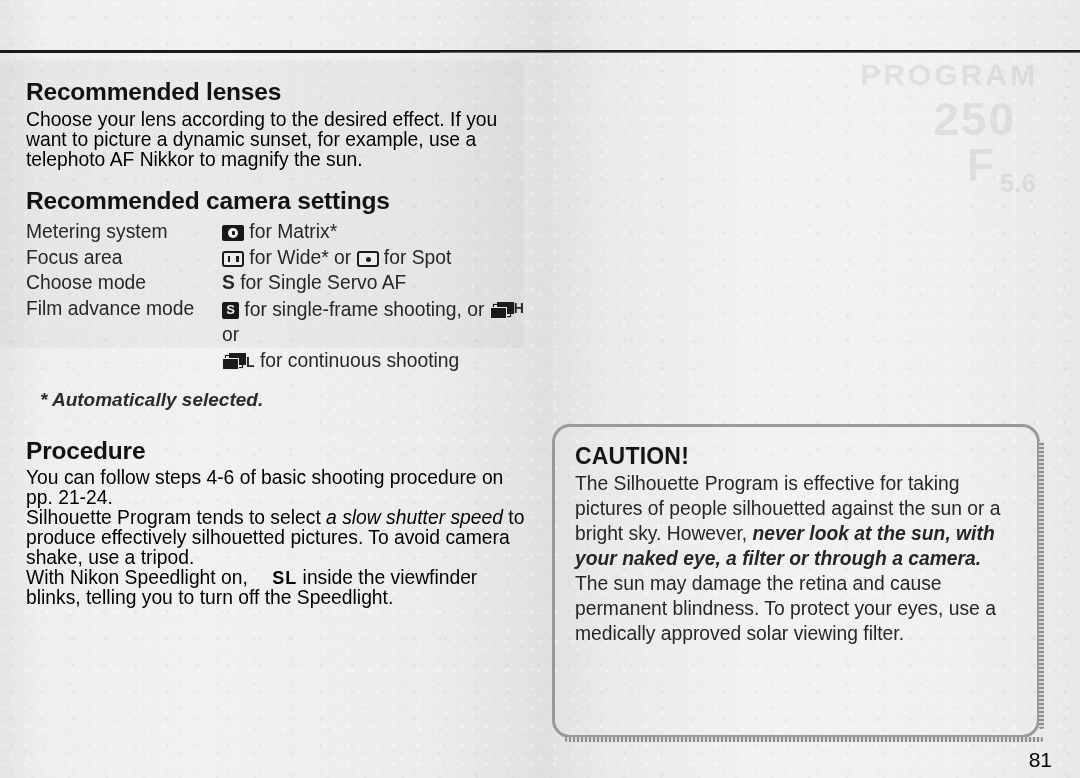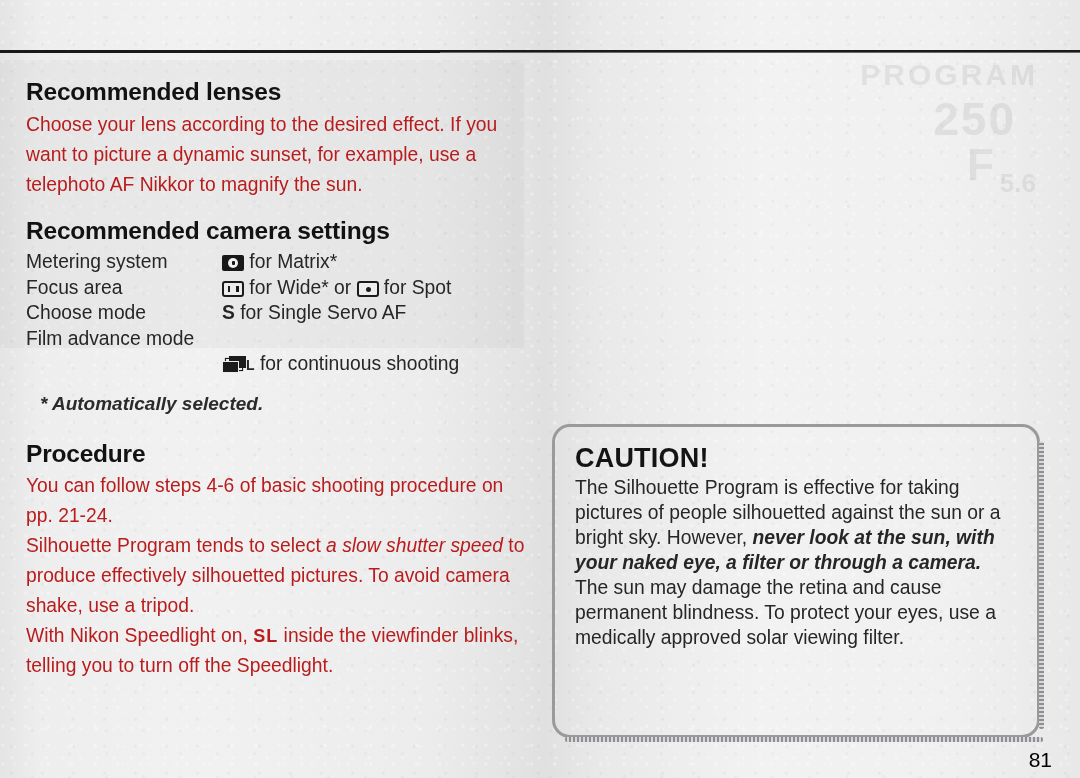--- a/index.html
+++ b/index.html
@@ -82,23 +82,23 @@
 
   h2.sec {
     font-size: 24.5px;
     font-weight: bold;
     margin: 0;
     letter-spacing: -0.2px;
     color: #121212;
   }
   p.body {
     font-size: 19.3px;
-    line-height: 30px;
+    line-height: 20px;
     margin: 0;
-    color: #b91c1c;
+    color: #000000;
   }
   .italic { font-style: italic; }
   .bolditalic { font-style: italic; font-weight: bold; }
 
   
   .settings {
     margin-top: 4px;
     font-size: 19.3px;
     line-height: 25.5px;
     color: #262626;
@@ -209,20 +209,21 @@
     width: 17px; height: 12px;
     background: #1b1b1b;
     border: 1px solid #eaeaea;
     box-sizing: border-box;
   }
   .lcd {
     font-family: "Liberation Sans", sans-serif;
     font-weight: bold;
     font-size: 18px;
     letter-spacing: 1px;
+    margin-left: 19px;
   }
 
   
   ul.bullets { margin: 2px 0 0 0; padding: 0; list-style: none; }
   ul.bullets li {
     font-size: 19.3px;
     line-height: 25.5px;
     padding-left: 15px;
     position: relative;
     color: #262626;
@@ -260,21 +261,21 @@
     right: -7px; top: 14px; bottom: 6px;
     width: 5px;
     background: repeating-linear-gradient(0deg,#8f8f93 0 2px, #d9d9dc 2px 4px);
     border-radius: 2px;
   }
   .caution-inner {
     padding: 16px 20px 0 20px;
   }
   h3.caution-title {
     margin: 0 0 1px 0;
-    font-size: 27px;
+    font-size: 23px;
     font-weight: bold;
     letter-spacing: 0.2px;
     color: #141414;
   }
   .caution-body {
     font-size: 19.3px;
     line-height: 25px;
     color: #262626;
     margin: 0;
   }
@@ -326,20 +327,23 @@
 
       <div class="srow">
         <div class="slabel">Choose mode</div>
         <div class="sval">
           <span style="font-weight:bold;">S</span><span> for Single Servo AF</span>
         </div>
       </div>
 
       <div class="srow">
         <div class="slabel">Film advance mode</div>
+        <div class="sval">
+          <span class="ic ic-single"></span><span> for single-frame shooting, or </span><span class="ic ic-cont"></span><span style="font-weight:bold;font-size:14px;vertical-align:3px;">H</span><span> or</span>
+        </div>
       </div>
 
       <div class="srow">
         <div class="slabel"></div>
         <div class="sval">
           <span class="ic ic-cont"></span><span style="font-weight:bold;font-size:14px;vertical-align:0px;">L</span><span> for continuous shooting</span>
         </div>
       </div>
 
       <div class="footnote">* Automatically selected.</div>

